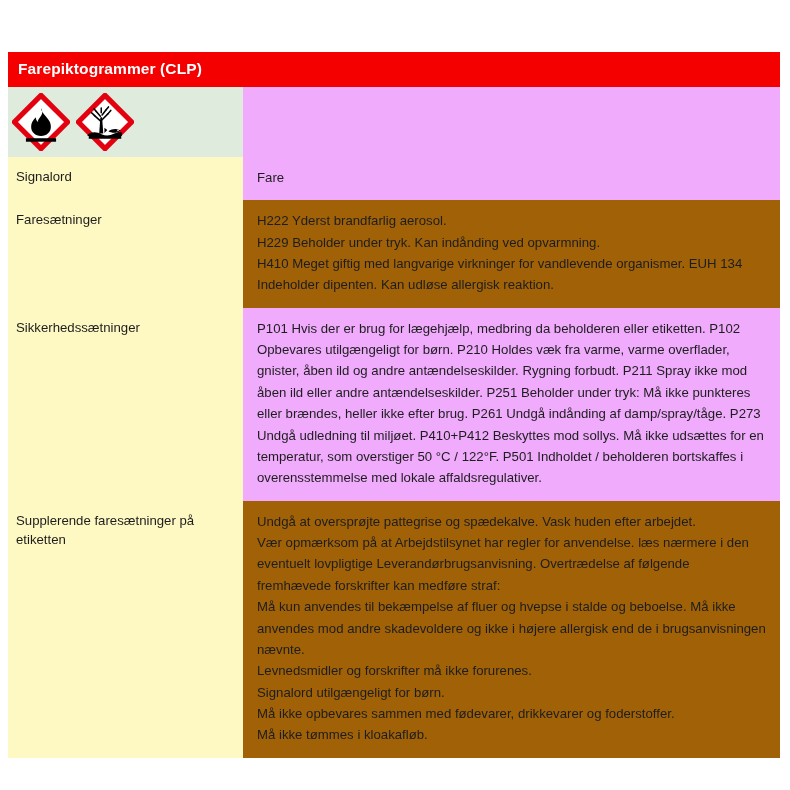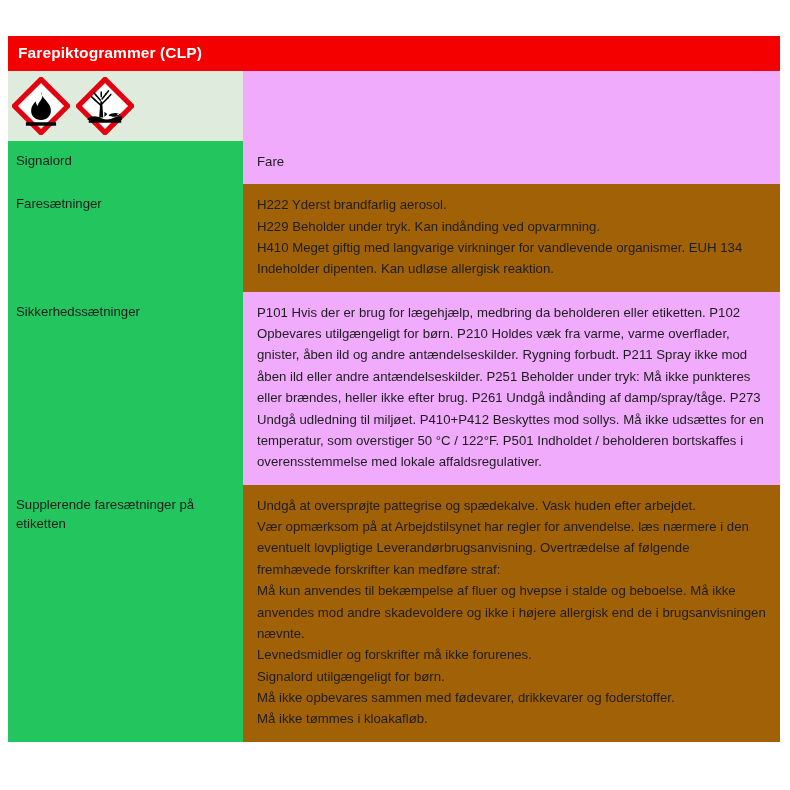--- a/index.html
+++ b/index.html
@@ -20,21 +20,21 @@
     position: relative;
     width: 790px;
     height: 790px;
     overflow: hidden;
     background: #ffffff;
   }
 
   .clp-table {
     position: absolute;
     left: 8px;
-    top: 36px;
+    top: 52px;
     width: 772px;
     border-collapse: collapse;
     table-layout: fixed;
   }
 
   
   .header-row td {
     padding: 0;
   }
   .header-bar {
@@ -61,21 +61,21 @@
 
   .ghs {
     width: 58px;
     height: 58px;
     display: block;
   }
 
   
   .label-cell {
     width: 235px;
-    background: #22c55e;
+    background: #fef9c3;
     vertical-align: top;
     padding: 10px 10px 10px 8px;
     font-size: 13.2px;
     line-height: 1.45;
     color: #1d1d1d;
   }
   .value-cell {
     vertical-align: top;
     padding: 10px 14px 12px 14px;
     font-size: 13.2px;

